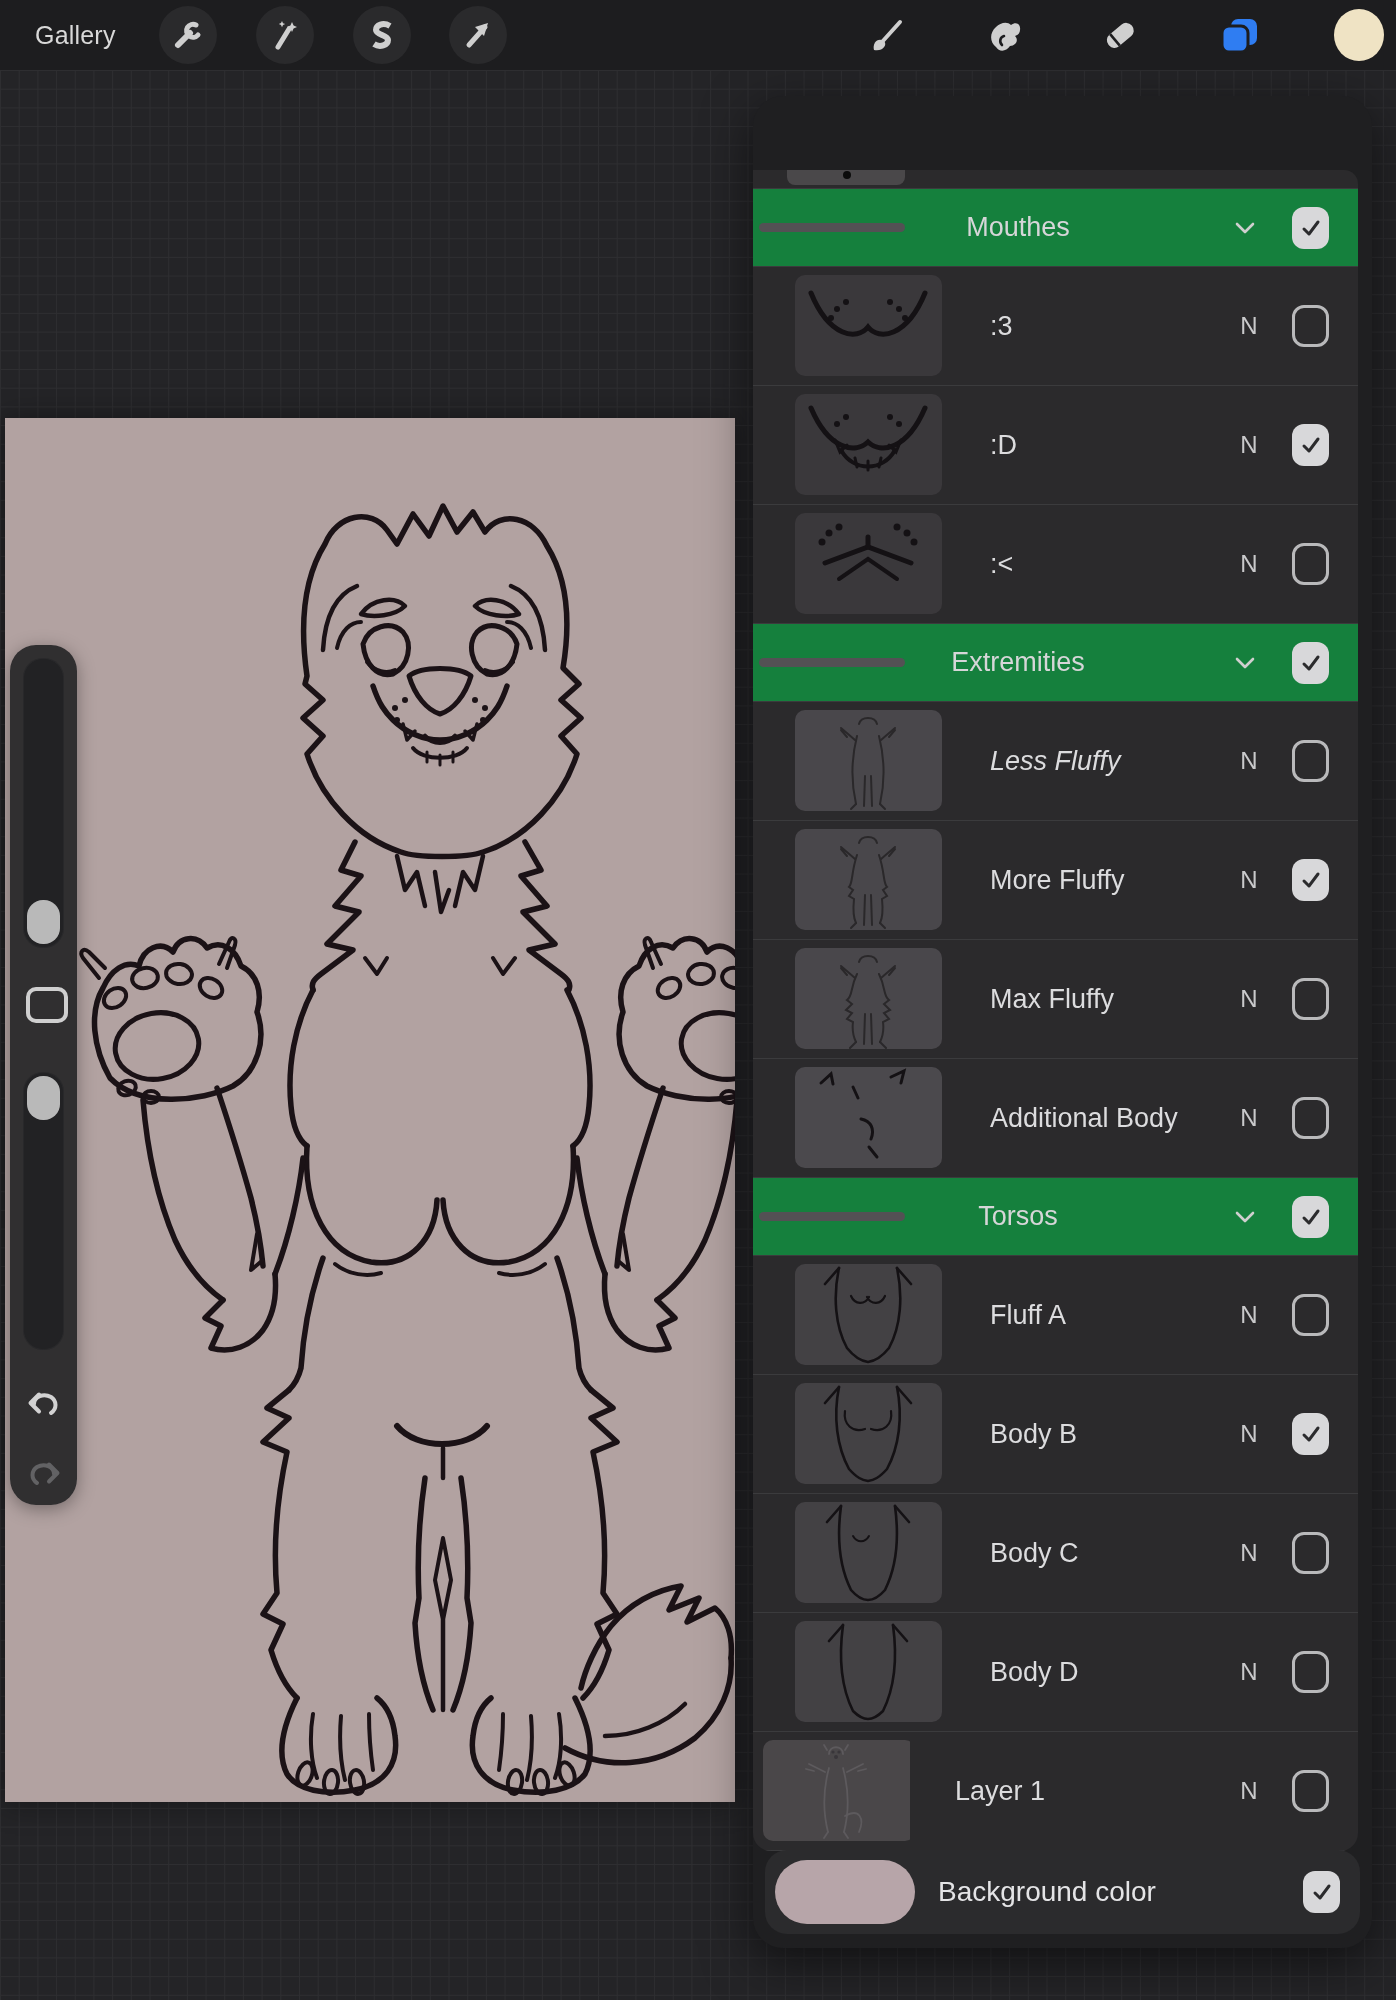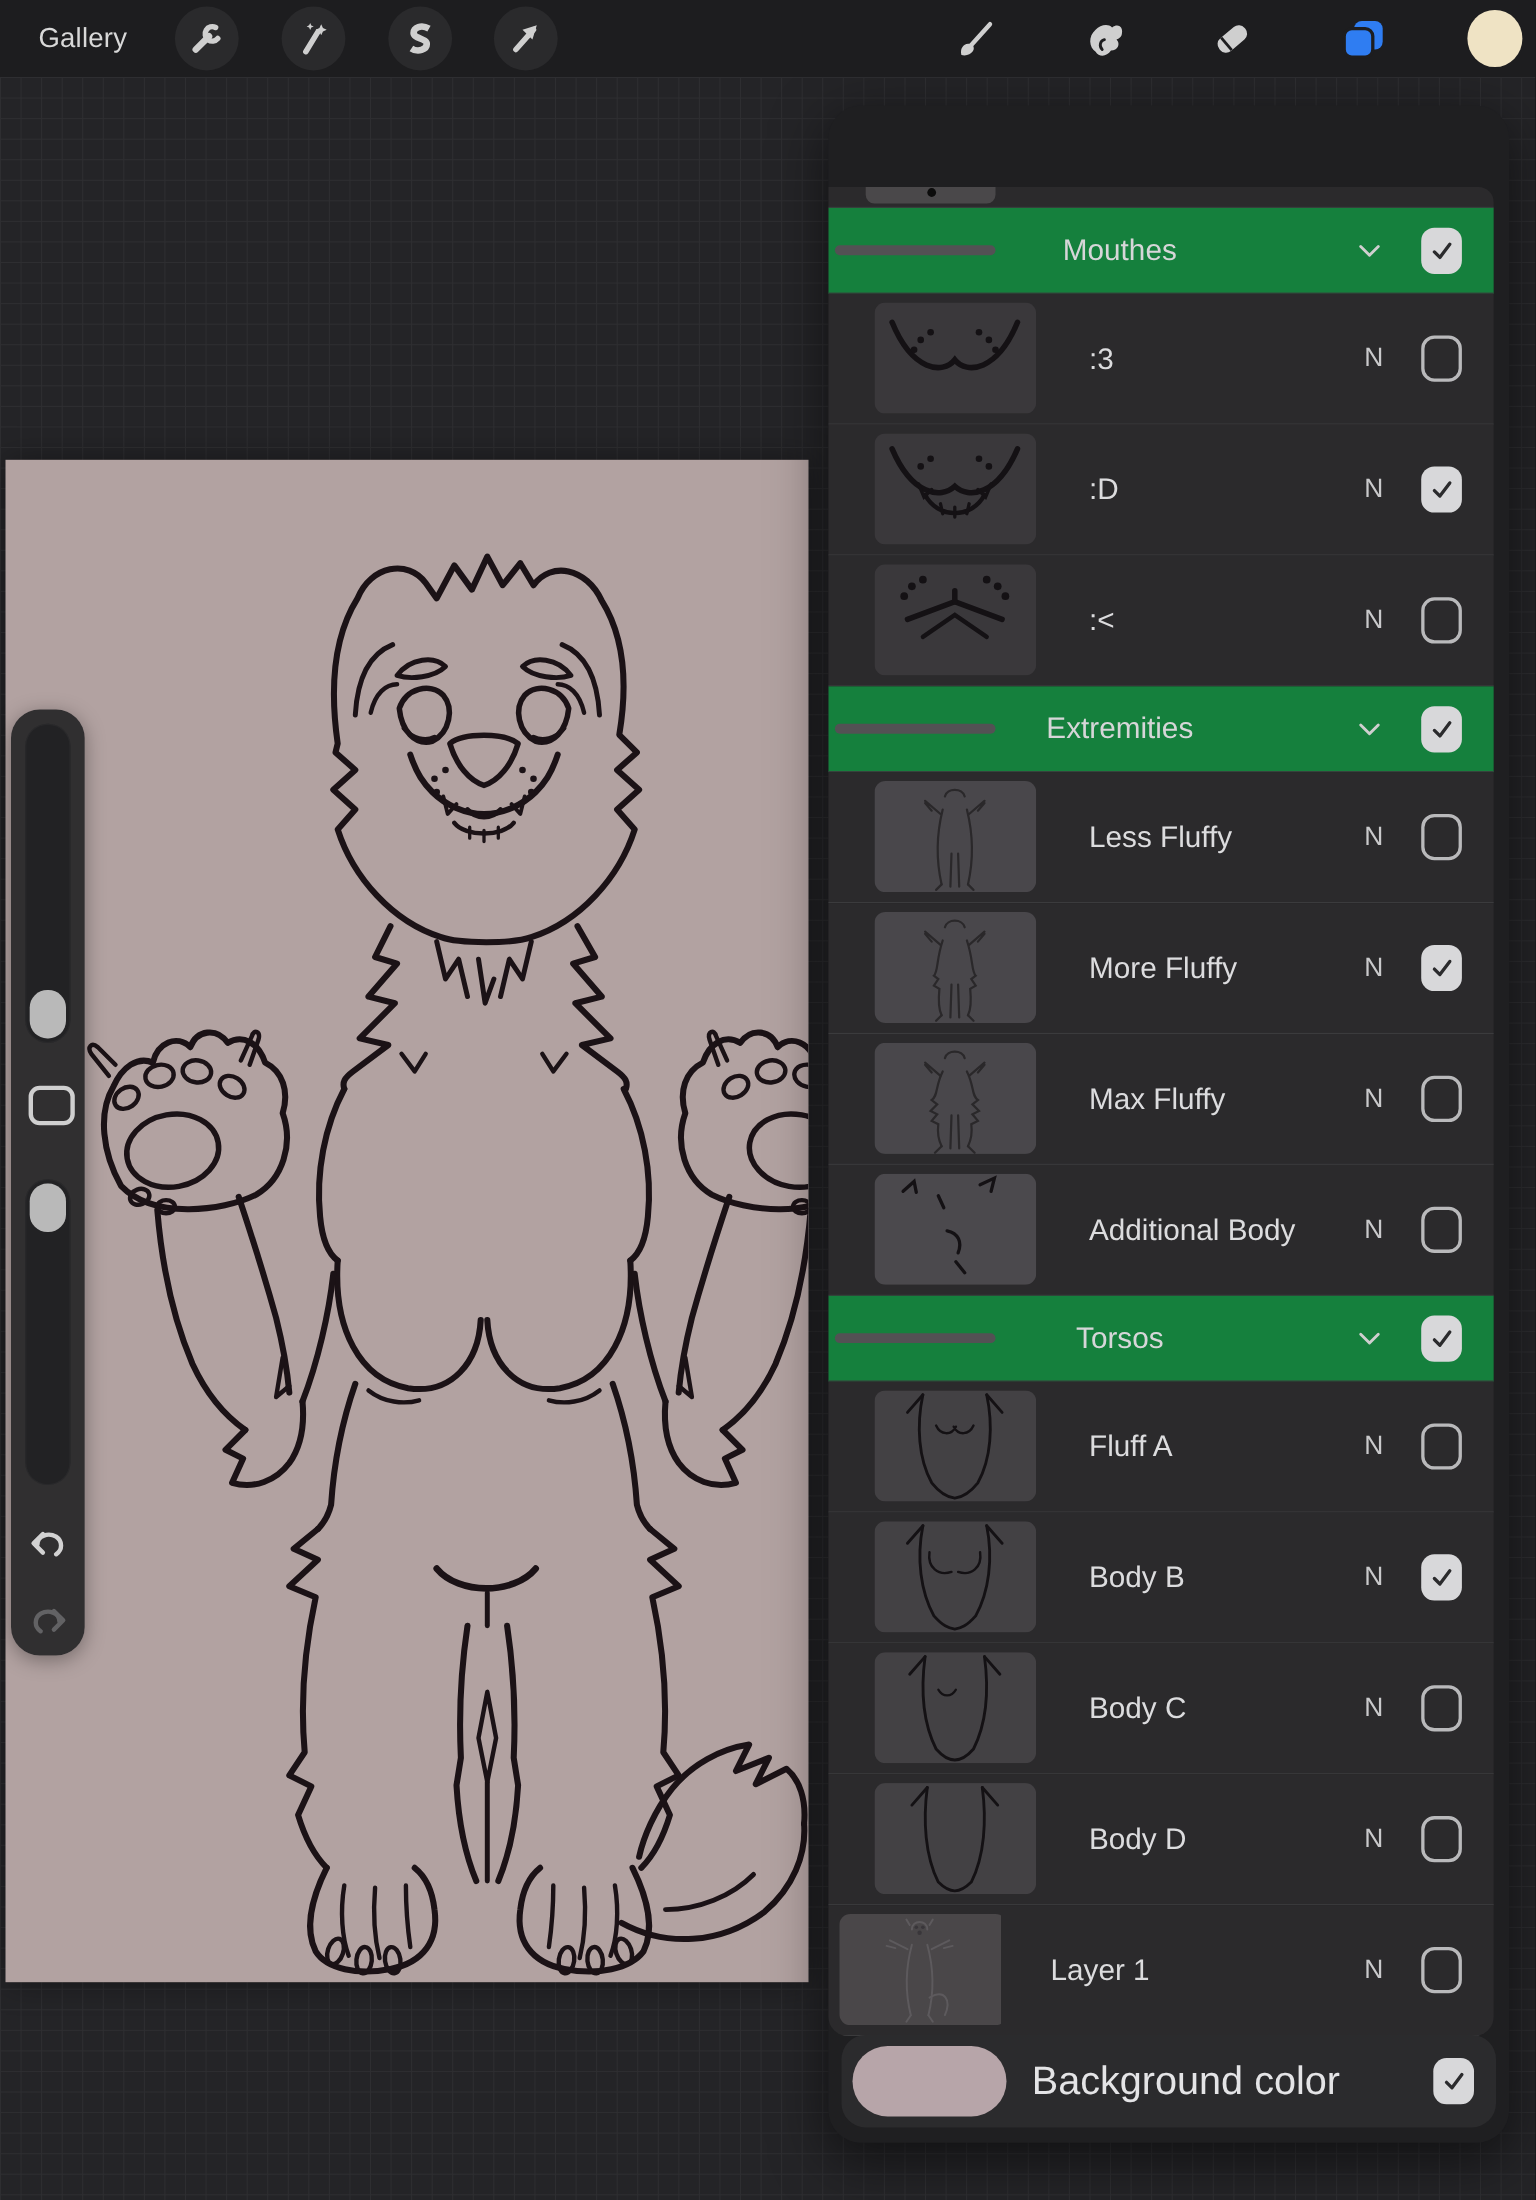--- a/index.html
+++ b/index.html
@@ -57,21 +57,21 @@
   .blend{position:absolute;left:478px;width:36px;top:0;height:100%;display:flex;align-items:center;
     justify-content:center;color:#c9c9cb;font-size:24px;}
   .chev{position:absolute;left:482px;top:0;height:100%;display:flex;align-items:center;}
   .cbox{position:absolute;left:539px;top:50%;margin-top:-21px;width:37px;height:42px;border-radius:12px;
     border:3px solid #b9b9bb;box-sizing:border-box;display:flex;align-items:center;justify-content:center;}
   .cbox.checked{border:none;background:#d8d8da;}
   .bg-card{position:absolute;left:12px;bottom:14px;width:595px;height:84px;background:#2b2b2d;
     border-radius:22px;}
   .bg-swatch{position:absolute;left:10px;top:10px;width:140px;height:64px;border-radius:32px;}
   .bg-label{position:absolute;left:173px;top:0;height:100%;display:flex;align-items:center;
-    color:#e4e4e6;font-size:36px;}
+    color:#e4e4e6;font-size:28px;}
   .bg-card .cbox{left:auto;right:20px;}
 </style>
 </head>
 <body>
 
 <div id="stage">
 
   <div class="workspace"></div>
 
   <div class="canvas" id="canvasEl" style="background: rgb(178, 162, 161);">
@@ -371,21 +371,21 @@
             <svg width="147" height="101" viewBox="0 0 147 101" style="background:#49474b">
               <g fill="none" stroke="#2a282a" stroke-width="2" stroke-linecap="round">
                 <path d="M64,14 C66,6 80,6 82,14"></path>
                 <path d="M60,30 L46,18 M52,27 l-6,-7 M86,30 L100,18 M94,27 l6,-7"></path>
                 <path d="M62,26 C56,50 56,72 61,94 M84,26 C90,50 90,72 85,94"></path>
                 <path d="M70,66 L69,96 M76,66 L77,96"></path>
                 <path d="M61,94 l-5,5 M85,94 l5,5"></path>
               </g>
             </svg>
           </div>
-          <div class="name" style="left:237px;">Less Fluffy</div>
+          <div class="name" style="left:237px;font-style:italic;">Less Fluffy</div>
           <div class="blend">N</div>
           <div class="cbox"></div>
         </div>
         <div class="row layer">
           <div class="thumb" style="left:42px;width:147px;">
             <svg width="147" height="101" viewBox="0 0 147 101" style="background:#49474b">
               <g fill="none" stroke="#2a282a" stroke-width="2" stroke-linecap="round">
                 <path d="M64,14 C66,6 80,6 82,14"></path>
                 <path d="M60,30 L46,18 M52,27 l-6,-7 M86,30 L100,18 M94,27 l6,-7"></path>
                 <path d="M62,26 C56,44 58,54 54,58 l4,3 l-4,6 l5,3 C58,80 58,88 61,94 M84,26 C90,44 88,54 92,58 l-4,3 l4,6 l-5,3 C88,80 88,88 85,94"></path>

